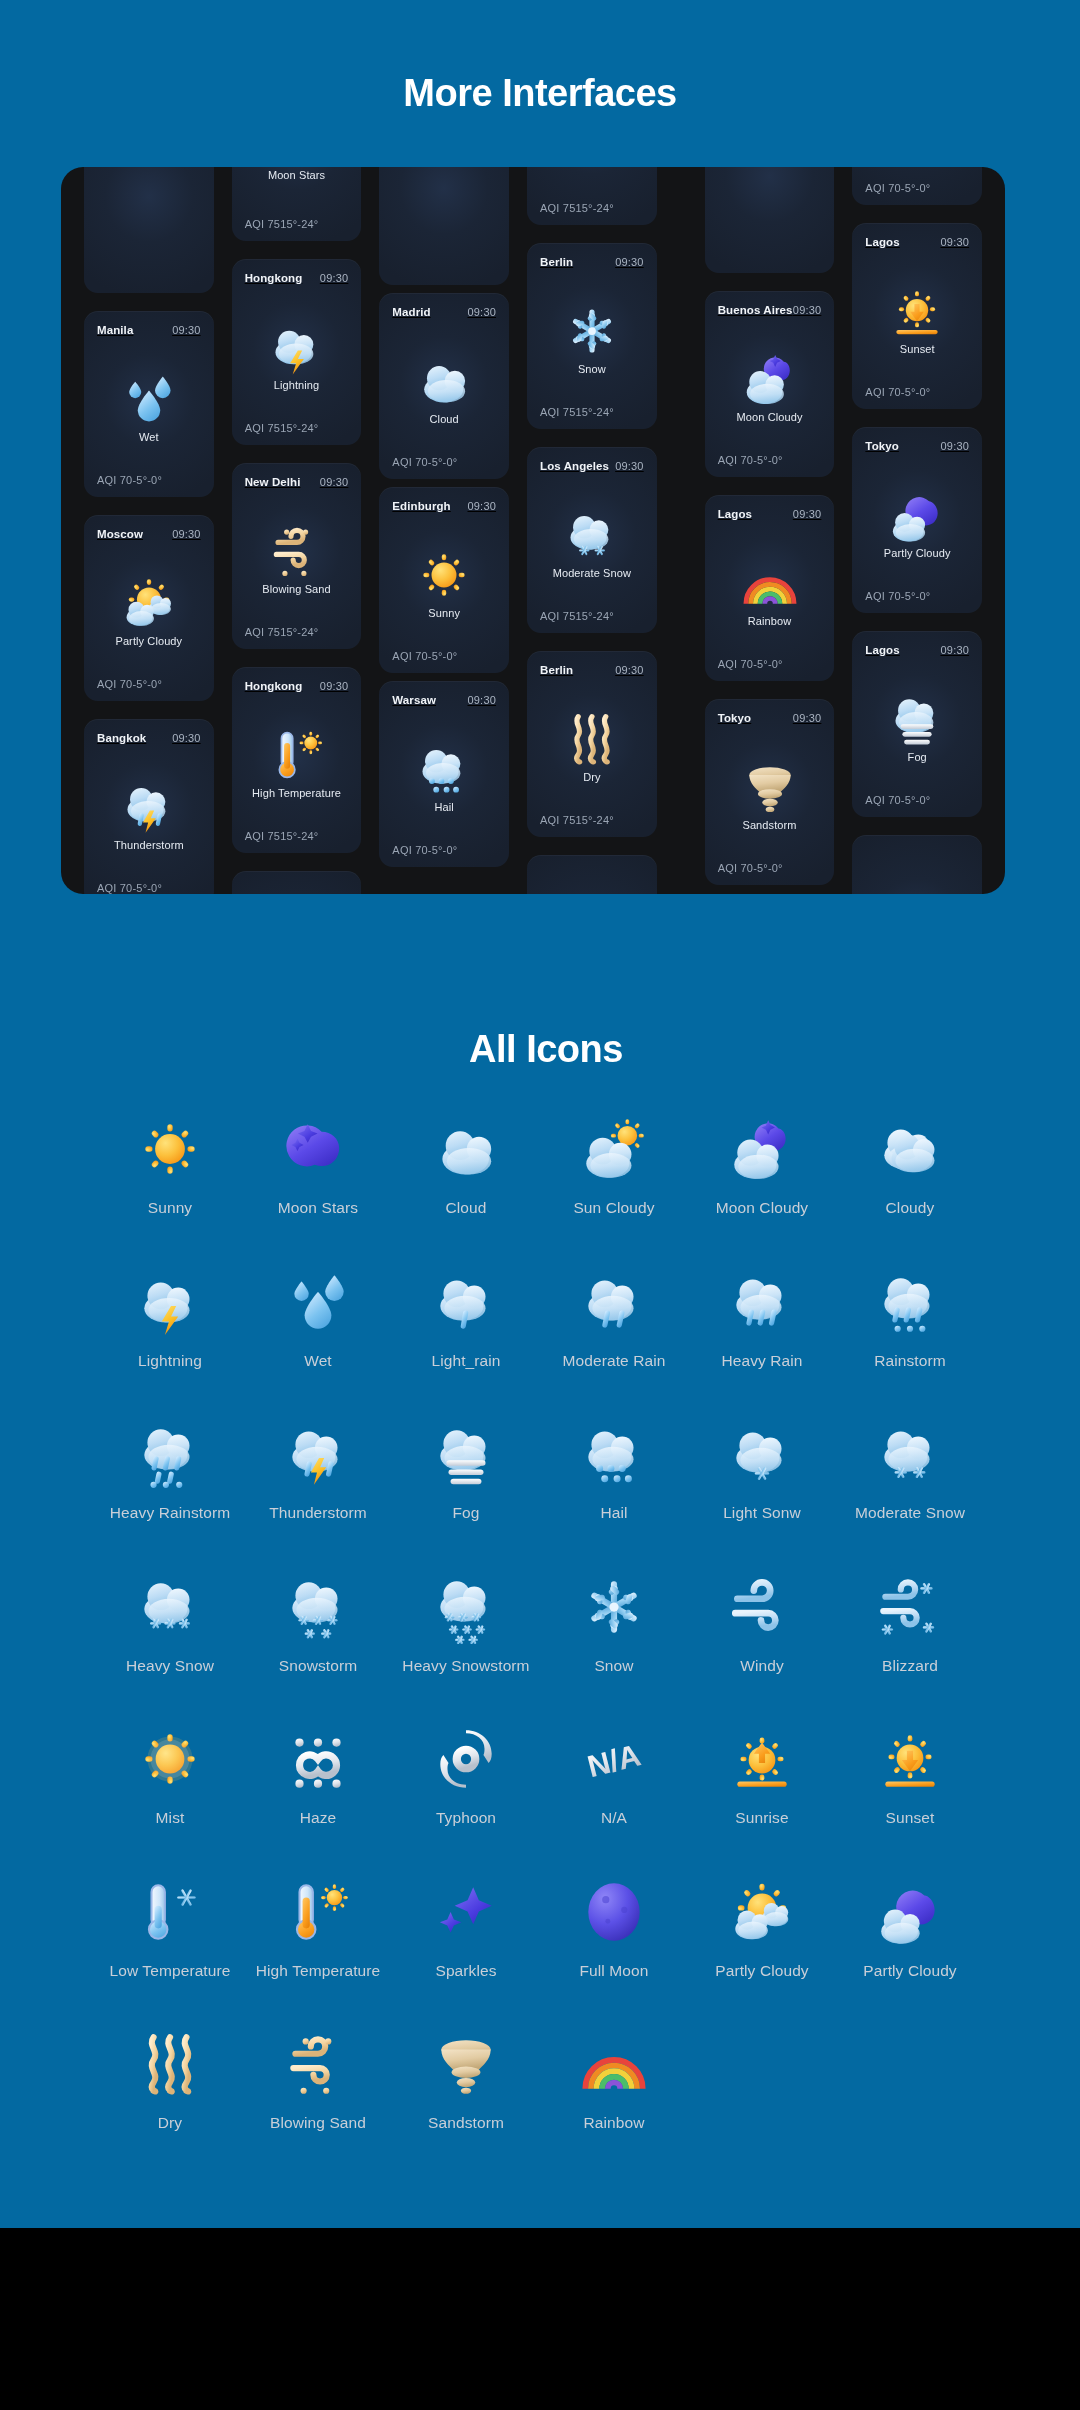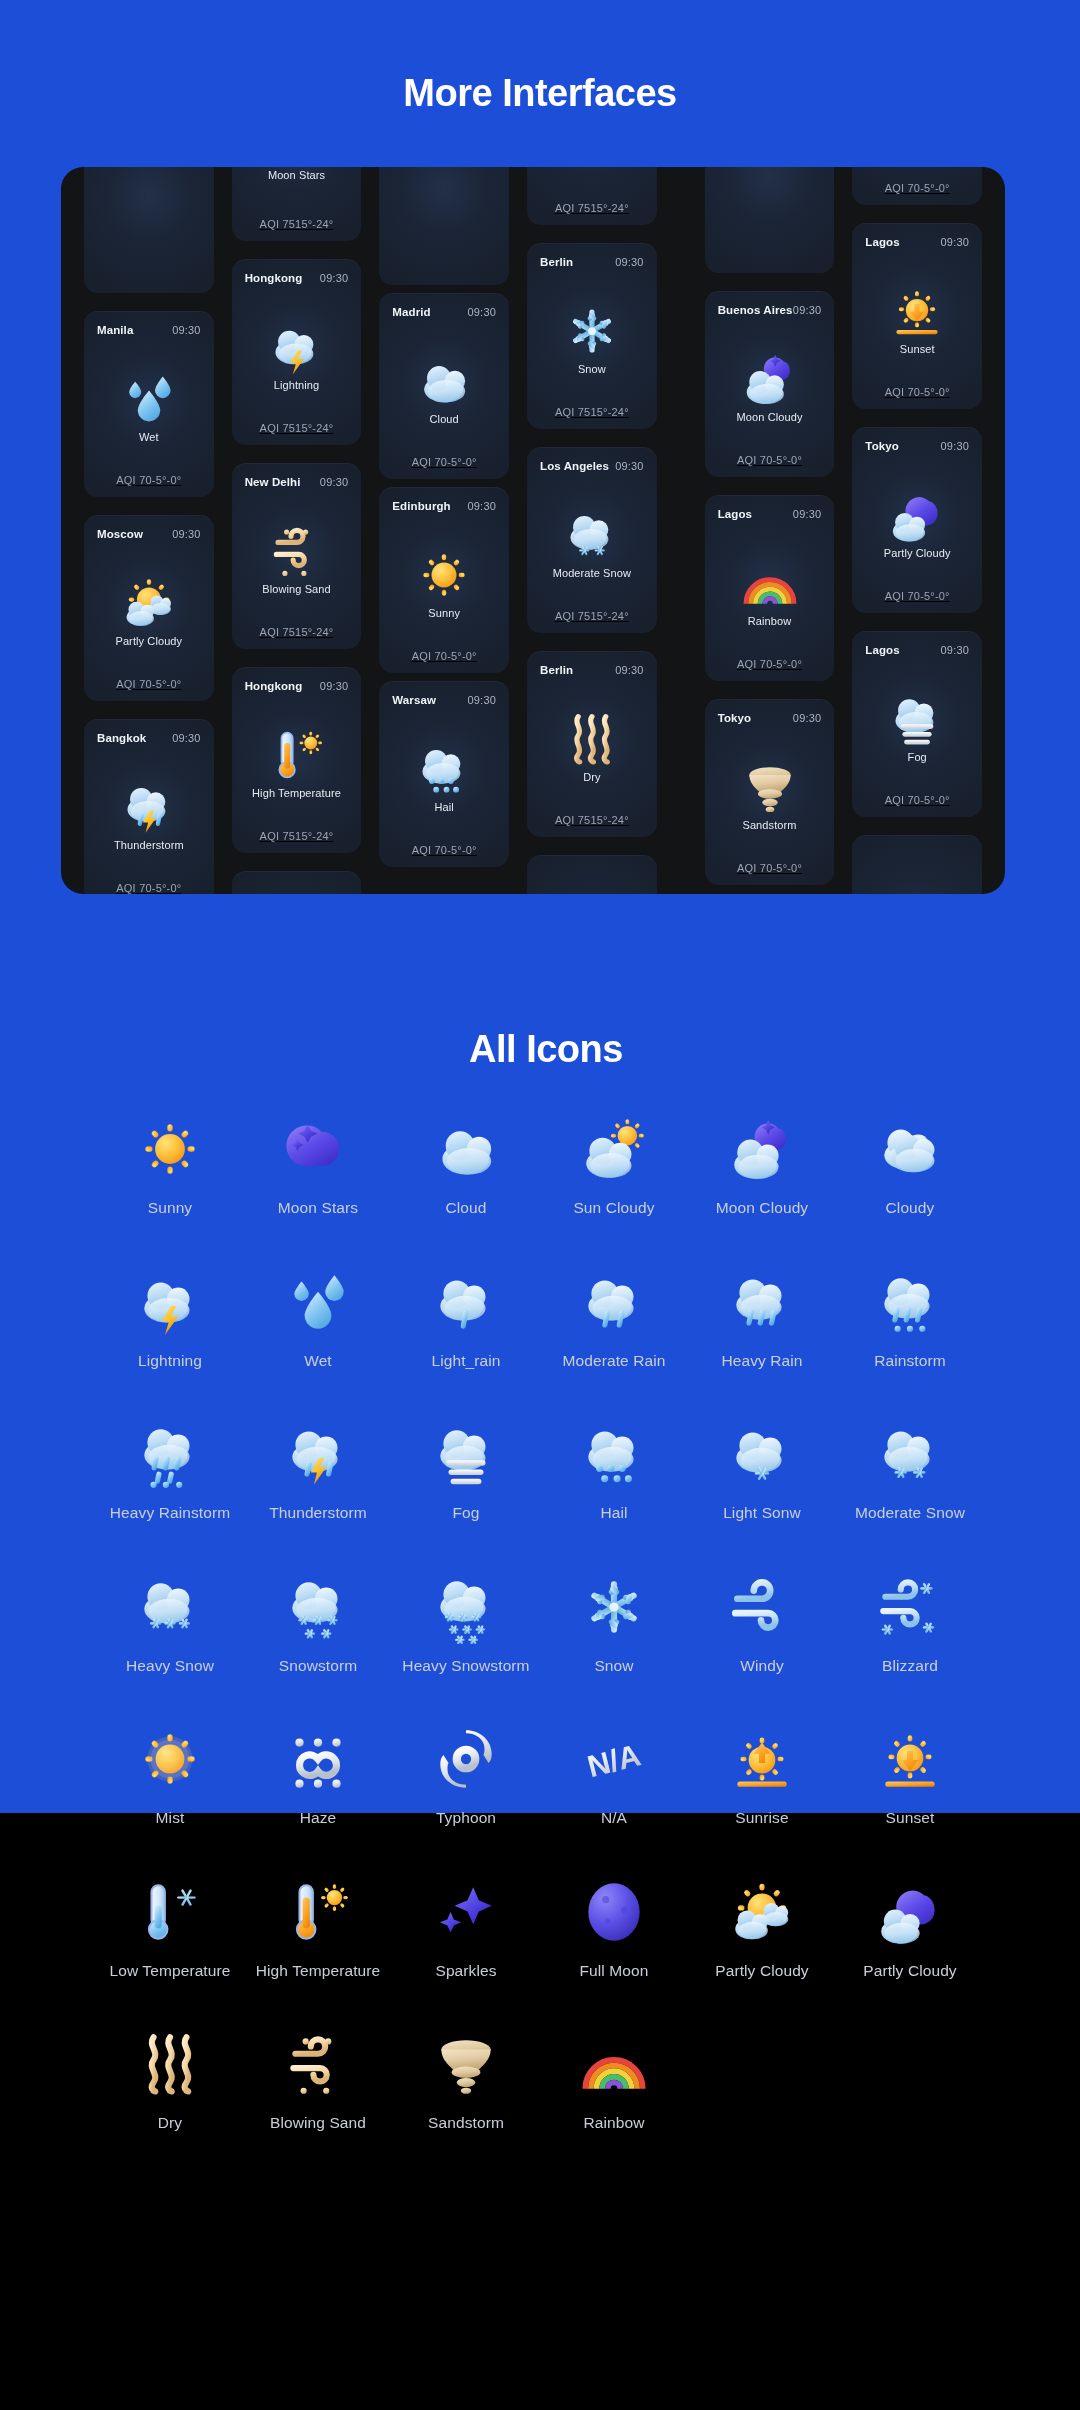--- a/index.html
+++ b/index.html
@@ -2,21 +2,21 @@
 <html><head>
 <meta charset="utf-8">
 <style>
   * { margin:0; padding:0; box-sizing:border-box; }
   html,body {
     width:1080px; height:2410px;
     background:#000;
     font-family:"Liberation Sans", sans-serif;
     overflow:hidden;
   }
-  .page { position:relative; width:1080px; height:1813px; background:#1d4ed8; }
+  .page { position:relative; width:1080px; height:2228px; background:#0369a1; }
 
   
   .section-title {
     text-align:center;
     color:#ffffff;
     font-weight:bold;
     letter-spacing:-0.5px;
   }
   #t-more { position:absolute; top:72px; left:0; width:1080px; font-size:38px; }
   #t-icons { position:absolute; top:1028px; left:6px; width:1080px; font-size:38px; }
@@ -60,20 +60,21 @@
     flex:0 0 186px;
     padding:13px 13px 11px 13px;
     display:flex;
     flex-direction:column;
     box-shadow:0 1px 0 rgba(255,255,255,0.04) inset;
   }
   .wcard-top {
     display:flex;
     justify-content:space-between;
     align-items:flex-end;
+    text-decoration:underline;
   }
   .wcard-city {
     color:#f1f4f8;
     font-size:11.5px;
     font-weight:bold;
     letter-spacing:0.1px;
     white-space:nowrap;
   }
   .wcard-time {
     color:#aab4c2;
@@ -91,23 +92,22 @@
   .wcard-ico { width:62px; height:62px; display:block; }
   .wcard-cond {
     color:#e6ebf2;
     font-size:11px;
     text-align:center;
     letter-spacing:0.1px;
     white-space:nowrap;
   }
   .wcard-bot {
     display:flex;
-    justify-content:center;
+    justify-content:flex-start;
     align-items:baseline;
-    text-decoration:underline;
   }
   .wcard-aqi, .wcard-temp {
     color:#9aa5b4;
     font-size:11px;
     letter-spacing:0.2px;
     white-space:nowrap;
   }
 
   
   .icon-grid {

